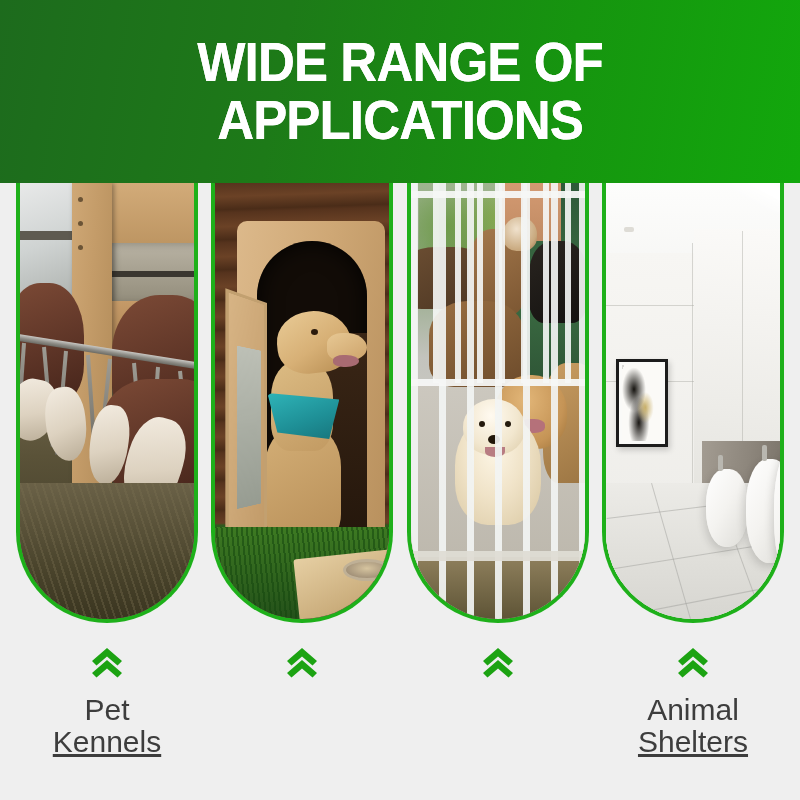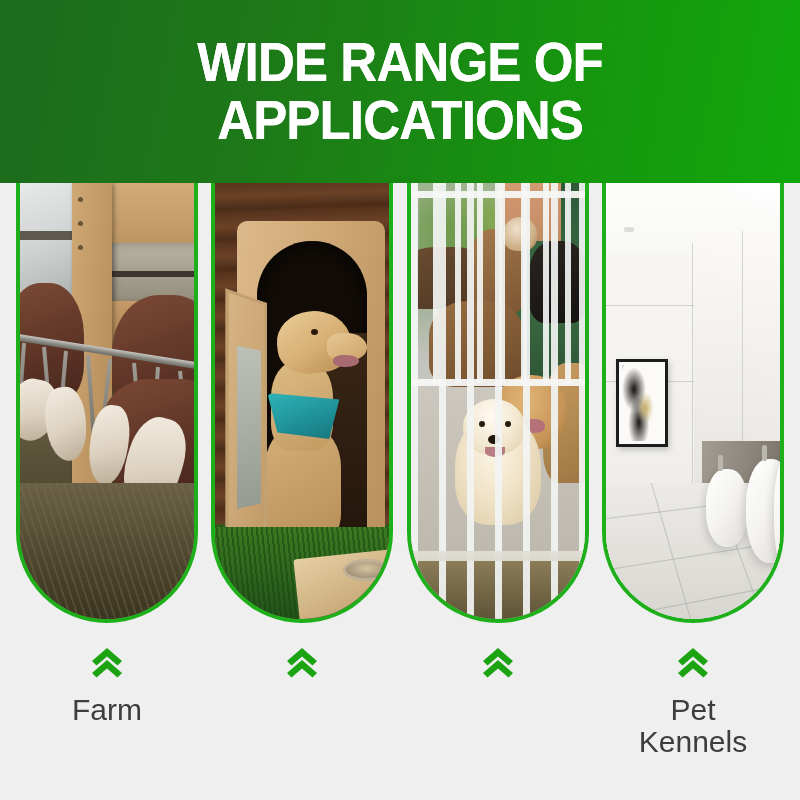--- a/index.html
+++ b/index.html
@@ -362,21 +362,21 @@
   }
   .label-cell {
     width: 182px;
     text-align: center;
     color: #3d3d3d;
     font-family: "Liberation Sans", sans-serif;
     font-size: 30px;
     line-height: 1.08;
     font-weight: 400;
   }
-  .label-cell .l2 { display: block; }
+  .label-cell .l2 { display: block; text-decoration: underline; }
 </style>
 </head>
 <body>
 
 <div class="banner">
   <div class="banner-title">
     <span class="line">WIDE RANGE OF</span>
     <span class="line">APPLICATIONS</span>
   </div>
 </div>
@@ -528,20 +528,20 @@
       <svg width="34" height="32" viewBox="0 0 34 32" aria-hidden="true">
         <path d="M17 2 L32 15 L27.5 19.5 L17 10.5 L6.5 19.5 L2 15 Z" fill="#1ca312"></path>
         <path d="M17 14 L32 27 L27.5 31.5 L17 22.5 L6.5 31.5 L2 27 Z" fill="#1ca312"></path>
       </svg>
     </span>
   </div>
 </div>
 
 <div class="labels">
   <div class="label-cell">
-    <span>Farm</span>
-    <span class="l2"></span>
-  </div>
-  <div class="label-cell">
     <span>Pet</span>
     <span class="l2">Kennels</span>
   </div>
+  <div class="label-cell">
+    <span>Animal</span>
+    <span class="l2">Shelters</span>
+  </div>
 </div>
 
 </body></html>

